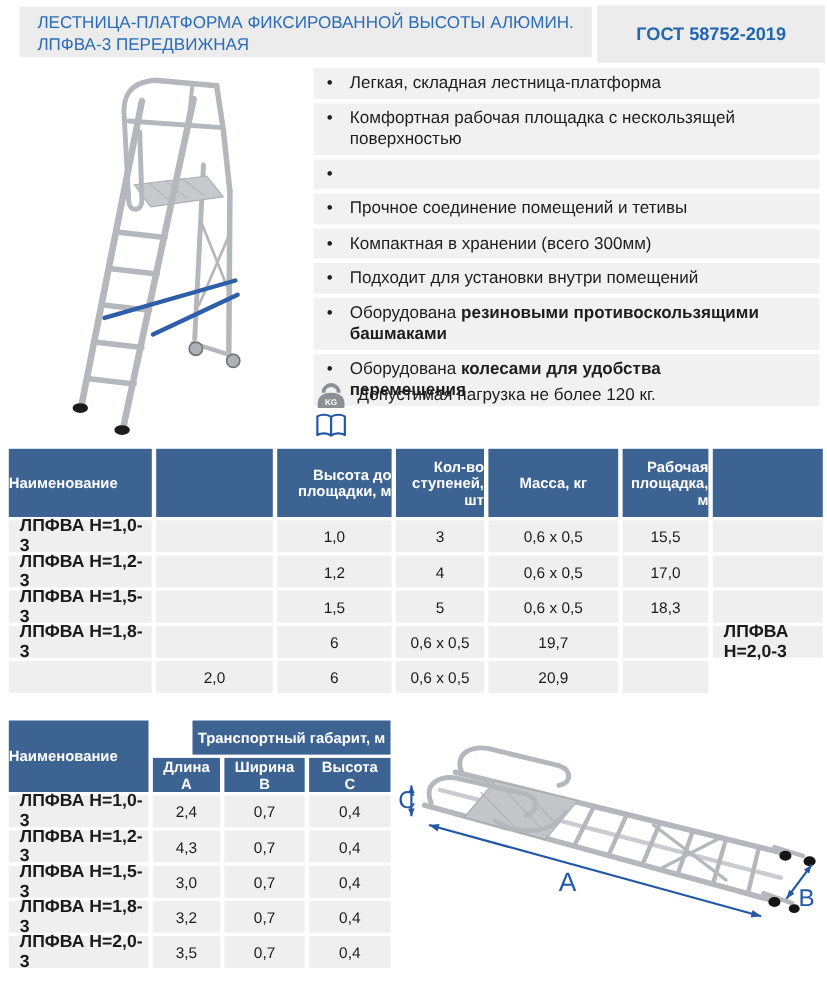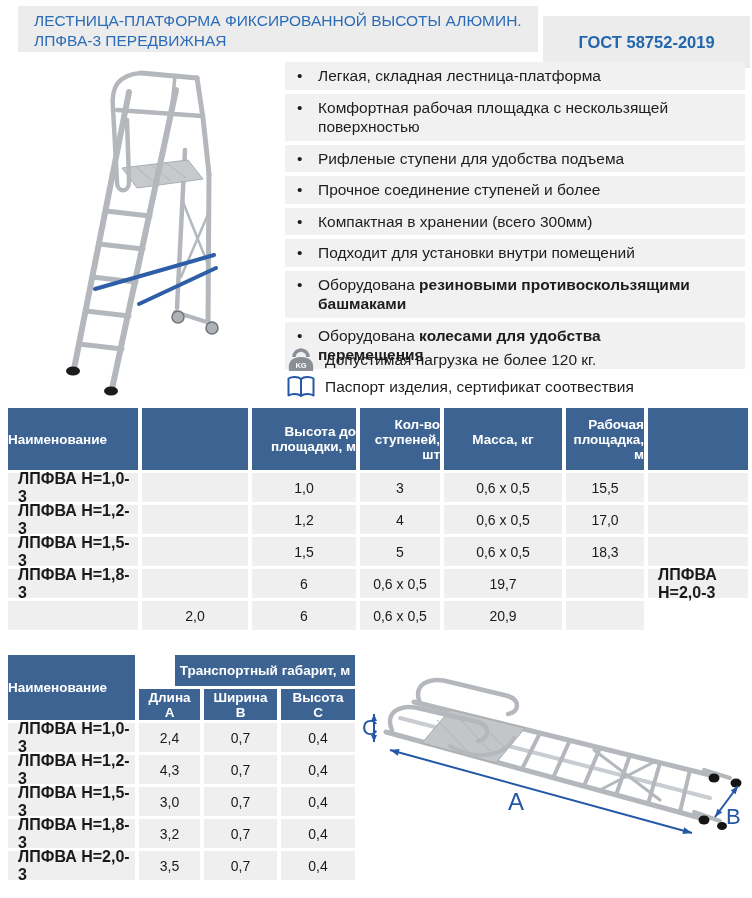--- a/index.html
+++ b/index.html
@@ -19,21 +19,21 @@
     width:752px;height:898px;position:relative;background:#fff;
     font-family:"Liberation Sans", sans-serif;color:var(--text-dark);
     overflow:hidden;
   }
   .title-box{
     position:absolute;left:18px;top:6px;width:520px;height:46px;
     background:var(--box-gray);color:var(--accent-blue);
     font-size:15.5px;line-height:19.5px;padding:5px 6px 0 16px;
   }
   .gost-box{
-    position:absolute;left:543px;top:16px;width:207px;height:52px;
+    position:absolute;left:543px;top:5px;width:207px;height:52px;
     background:var(--box-gray);color:var(--gost-blue);
     font-weight:bold;font-size:16.5px;
     display:flex;align-items:center;justify-content:center;
   }
   .ladder-svg{position:absolute;left:25px;top:62px;}
   .features{
     position:absolute;left:285px;top:62px;width:460px;
     display:flex;flex-direction:column;gap:4px;
   }
   .feature-item{
@@ -142,25 +142,24 @@
     <div class="feature-item">
       <div class="bullet-dot">•</div>
       <span class="feature-text"><span>Легкая, складная лестница-платформа</span></span>
     </div>
     <div class="feature-item">
       <div class="bullet-dot">•</div>
       <span class="feature-text"><span>Комфортная рабочая площадка с нескользящей поверхностью</span></span>
     </div>
     <div class="feature-item">
       <div class="bullet-dot">•</div>
-      <span class="feature-text"><span>Рифленые ступени для удобства подъема</span></span>
-    </div>
-    <div class="feature-item">
-      <div class="bullet-dot">•</div>
-      <span class="feature-text"><span>Прочное соединение ступеней и более</span></span>
+    </div>
+    <div class="feature-item">
+      <div class="bullet-dot">•</div>
+      <span class="feature-text"><span>Прочное соединение помещений и тетивы</span></span>
     </div>
     <div class="feature-item">
       <div class="bullet-dot">•</div>
       <span class="feature-text"><span>Компактная в хранении (всего 300мм)</span></span>
     </div>
     <div class="feature-item">
       <div class="bullet-dot">•</div>
       <span class="feature-text"><span>Подходит для установки внутри помещений</span></span>
     </div>
     <div class="feature-item">
@@ -184,21 +183,20 @@
   <span>Допустимая нагрузка не более 120 кг.</span>
 </div>
 
 <div class="badge-row" id="passport-row">
   <span class="badge-icon">
     <svg width="30" height="24" viewBox="0 0 30 24">
       <path d="M15,4 C12,1.5 6,1.5 2.5,3.5 V20.5 C6,18.5 12,18.5 15,21 C18,18.5 24,18.5 27.5,20.5 V3.5 C24,1.5 18,1.5 15,4 Z" fill="#fff" stroke="#2458a6" stroke-width="2" stroke-linejoin="round"></path>
       <path d="M15,4 V21" stroke="#2458a6" stroke-width="2" fill="none"></path>
     </svg>
   </span>
-  <span>Паспорт изделия, сертификат соотвествия</span>
 </div>
 
 <div class="spec-table" id="spec-table">
     <div class="th name">Наименование</div>
     <div class="th"></div>
     <div class="th">Высота до площадки, м</div>
     <div class="th">Кол-во ступеней, шт</div>
     <div class="th">Масса, кг</div>
     <div class="th">Рабочая площадка, м</div>
     <div class="th"></div>

